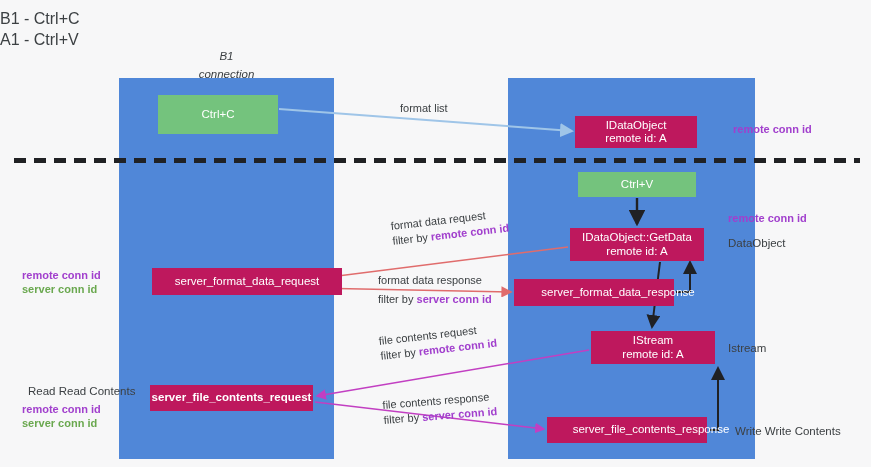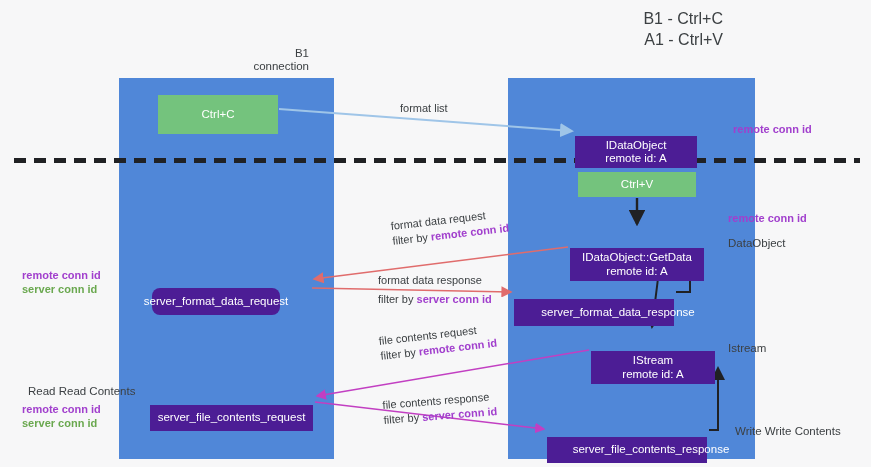--- a/index.html
+++ b/index.html
@@ -12,49 +12,49 @@
   }
   #stage{position:relative;width:871px;height:467px;}
 
   
   .lane{position:absolute;background:#5087d8;}
   #lane-b1{left:119px;top:78px;width:215px;height:381px;}
   #lane-a1{left:508px;top:78px;width:247px;height:381px;}
 
   
   .lane-header{
-    position:absolute;text-align:right;font-size:11.5px;line-height:13px;
-    color:#3c4043;white-space:pre-line;
+    position:absolute;text-align:center;font-size:11.5px;line-height:18px;
+    color:#3c4043;white-space:pre-line;font-style:italic;
   }
   #hdr-b1{left:144px;top:47px;width:165px;}
   #hdr-a1{left:545px;top:47px;width:172px;}
 
   
   #title{
-    position:absolute;left:0;top:8px;width:723px;text-align:right;
+    position:absolute;left:0;top:8px;width:723px;text-align:left;
     font-size:16px;line-height:21px;color:#3c4043;white-space:pre-line;
   }
 
   
   .box{
     position:absolute;display:flex;align-items:center;justify-content:center;
     text-align:center;color:#ffffff;font-size:11.5px;line-height:13.5px;
     white-space:pre-line;box-sizing:border-box;
   }
   .green{background:#74c37d;}
-  .orange{background:#4c1d95;margin-top:20px;}
+  .orange{background:#be185d;}
 
   #box-ctrlc{left:158px;top:95px;width:120px;height:39px;}
   #box-idataobject{left:575px;top:116px;width:122px;height:32px;}
   #box-ctrlv{left:578px;top:172px;width:118px;height:25px;}
   #box-getdata{left:570px;top:228px;width:134px;height:33px;}
-  #box-sfdreq{left:152px;top:268px;width:128px;height:27px;border-radius:8px;}
+  #box-sfdreq{left:152px;top:268px;width:190px;height:27px;}
   #box-sfdresp{left:514px;top:279px;width:160px;height:27px;padding-left:48px;}
   #box-istream{left:591px;top:331px;width:124px;height:33px;}
-  #box-sfcreq{left:150px;top:385px;width:163px;height:26px;}
+  #box-sfcreq{left:150px;top:385px;width:163px;height:26px;font-weight:bold;}
   #box-sfcresp{left:547px;top:417px;width:160px;height:26px;padding-left:48px;}
 
   
   #divider{
     position:absolute;left:14px;top:158px;width:846px;height:5px;
     background-image:repeating-linear-gradient(to right,#202124 0 12px,transparent 12px 20px);
   }
 
   
   .side-label{position:absolute;font-size:11.5px;line-height:14px;color:#3c4043;}

